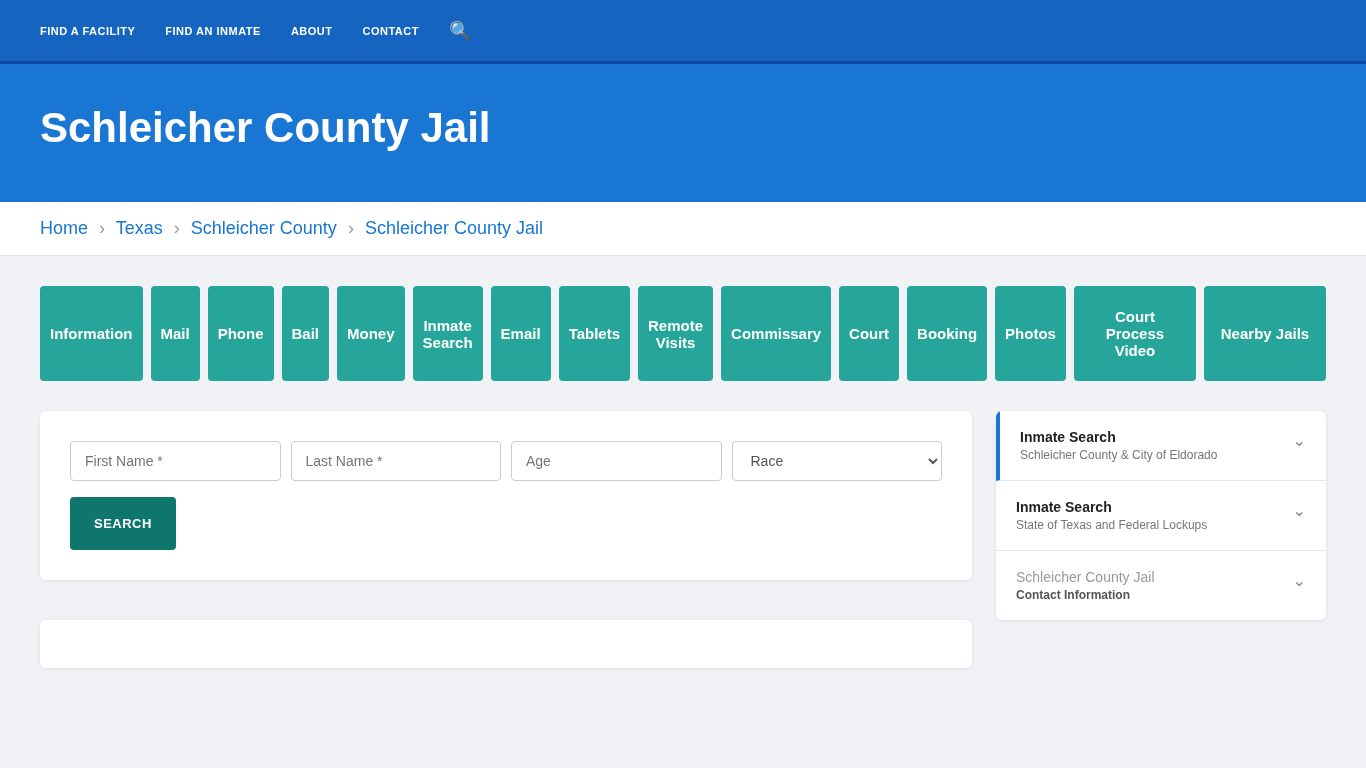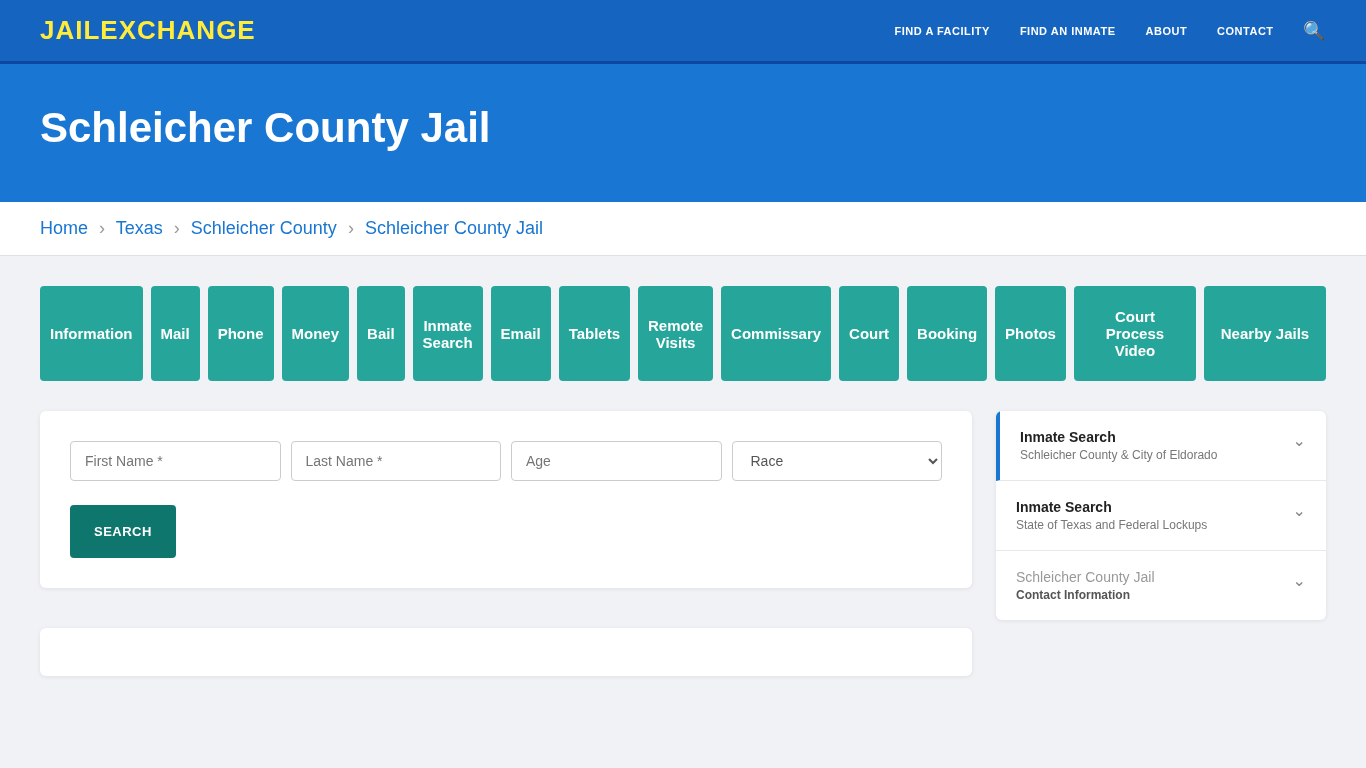--- a/index.html
+++ b/index.html
@@ -115,21 +115,21 @@
     .search-section h2 {
       font-size: 20px;
       font-weight: 700;
       text-align: center;
       margin-bottom: 20px;
       color: #222;
     }
     .search-inputs {
       display: flex;
       gap: 10px;
-      margin-bottom: 24px;
+      margin-bottom: 16px;
       flex-wrap: wrap;
       border-radius: 13px;
     }
     .search-inputs input, .search-inputs select {
       border: 1px solid #ccc;
       border-radius: 4px;
       padding: 10px 14px;
       font-size: 14px;
       flex: 1;
       min-width: 120px;
@@ -198,23 +198,20 @@
     .chevron {
       color: #888;
       font-size: 16px;
       margin-top: 2px;
     }
   </style>
 </head>
 <body>
 
 <nav>
-  <div class="nav-logo">
-    <span>JAIL</span><span style="color:#ffeb3b">EXCHANGE</span>
-  </div>
   <div class="nav-links">
     <span class="nav-link">FIND A FACILITY</span>
     <span class="nav-link">FIND AN INMATE</span>
     <span class="nav-link">ABOUT</span>
     <span class="nav-link">CONTACT</span>
     <span class="nav-search-icon">🔍</span>
   </div>
 </nav>
 
 <div class="hero">
@@ -231,22 +228,22 @@
   <span class="current">Schleicher County Jail</span>
 </div>
 
 <div class="main-wrapper">
 
   <div class="btn-grid">
     <div class="btn-row">
       <button class="grid-btn">Information</button>
       <button class="grid-btn">Mail</button>
       <button class="grid-btn">Phone</button>
+      <button class="grid-btn">Bail</button>
       <button class="grid-btn">Money</button>
-      <button class="grid-btn">Bail</button>
       <button class="grid-btn">Inmate Search</button>
     </div>
     <div class="btn-row">
       <button class="grid-btn">Email</button>
       <button class="grid-btn">Tablets</button>
       <button class="grid-btn">Remote Visits</button>
       <button class="grid-btn">Commissary</button>
       <button class="grid-btn">Court</button>
       <button class="grid-btn">Booking</button>
       <button class="grid-btn">Photos</button>

